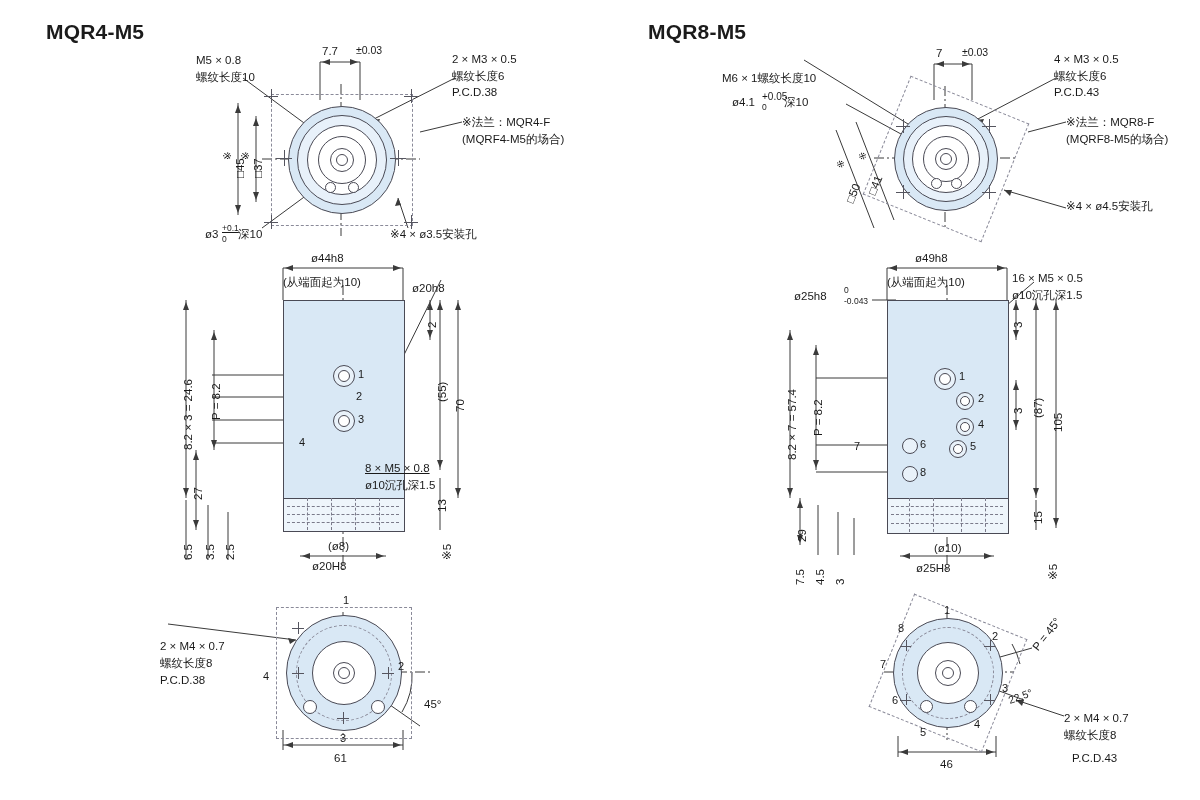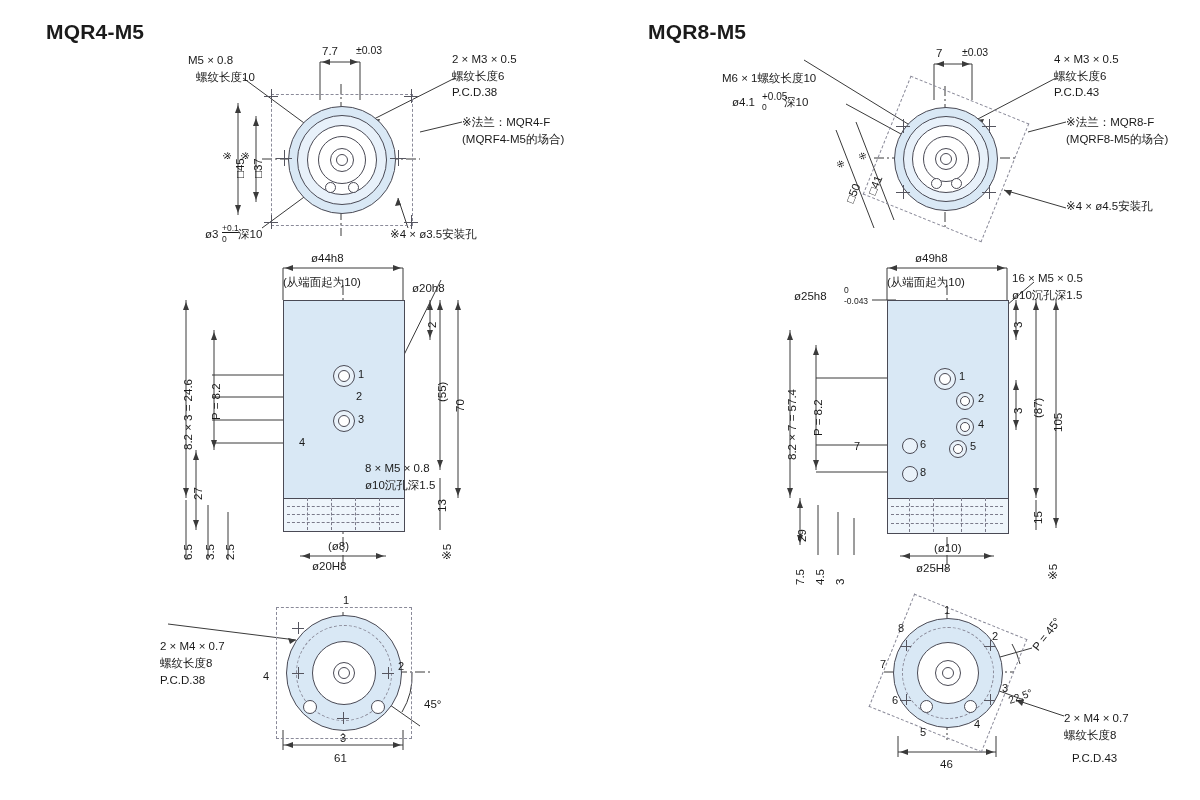--- a/index.html
+++ b/index.html
@@ -95,21 +95,21 @@
     <div class="circ" style="left:336px;top:154px;width:10px;height:10px;background:#fff;"></div>
     <div class="circ" style="left:325px;top:182px;width:9px;height:9px;background:#fff;"></div>
     <div class="circ" style="left:348px;top:182px;width:9px;height:9px;background:#fff;"></div>
     <div class="cross" style="left:276px;top:150px;width:16px;height:16px;"></div>
     <div class="cross" style="left:390px;top:150px;width:16px;height:16px;"></div>
     <div class="cross" style="left:264px;top:89px;width:14px;height:14px;"></div>
     <div class="cross" style="left:404px;top:89px;width:14px;height:14px;"></div>
     <div class="cross" style="left:264px;top:215px;width:14px;height:14px;"></div>
     <div class="cross" style="left:404px;top:215px;width:14px;height:14px;"></div>
 
-    <div class="lbl" style="left:188px;top:54px;">M5 × 0.8</div>
+    <div class="lbl" style="left:196px;top:54px;">M5 × 0.8</div>
     <div class="lbl" style="left:196px;top:71px;">螺纹长度10</div>
     <div class="lbl" style="left:322px;top:45px;">7.7</div>
     <div class="lbl sm" style="left:356px;top:44px;">±0.03</div>
     <div class="lbl" style="left:452px;top:53px;">2 × M3 × 0.5</div>
     <div class="lbl" style="left:452px;top:70px;">螺纹长度6</div>
     <div class="lbl" style="left:452px;top:86px;">P.C.D.38</div>
     <div class="lbl" style="left:462px;top:116px;">※法兰：MQR4-F</div>
     <div class="lbl" style="left:462px;top:133px;">(MQRF4-M5的场合)</div>
     <div class="lbl" style="left:390px;top:228px;">※4 × ø3.5安装孔</div>
     <div class="lbl" style="left:205px;top:228px;">ø3</div>
@@ -205,21 +205,21 @@
     <div class="vert" style="left:426px;top:328px;">2</div>
     <div class="vert" style="left:436px;top:402px;">(55)</div>
     <div class="vert" style="left:454px;top:412px;">70</div>
     <div class="vert" style="left:436px;top:512px;">13</div>
     <div class="vert" style="left:182px;top:560px;">6.5</div>
     <div class="vert" style="left:204px;top:560px;">3.5</div>
     <div class="vert" style="left:224px;top:560px;">2.5</div>
     <div class="vert" style="left:440px;top:560px;">※5</div>
     <div class="lbl" style="left:312px;top:560px;">ø20H8</div>
     <div class="lbl" style="left:328px;top:540px;">(ø8)</div>
-    <div class="lbl" style="left:365px;top:462px;">8 × M5 × 0.8</div>
+    <div class="lbl" style="left:365px;top:462px;text-decoration:underline;">8 × M5 × 0.8</div>
     <div class="lbl" style="left:365px;top:479px;">ø10沉孔深1.5</div>
 
     <svg class="ov">
       <line x1="168" y1="624" x2="296" y2="640"></line>
       <polygon points="296,640 288,638 290,644" fill="#3a3a3a" stroke="none"></polygon>
       <line x1="283" y1="745" x2="403" y2="745"></line>
       <polygon points="285,745 293,742 293,748" fill="#3a3a3a" stroke="none"></polygon>
       <polygon points="401,745 393,742 393,748" fill="#3a3a3a" stroke="none"></polygon>
       <line x1="283" y1="730" x2="283" y2="750"></line>
       <line x1="403" y1="730" x2="403" y2="750"></line>

